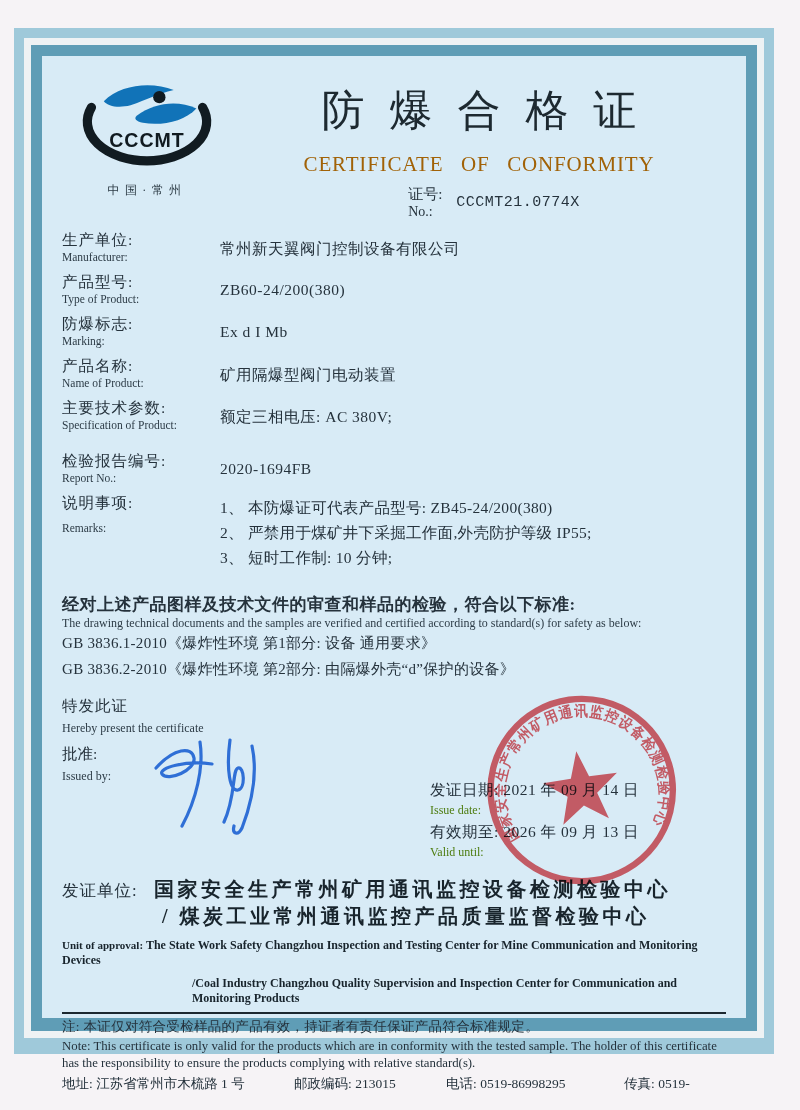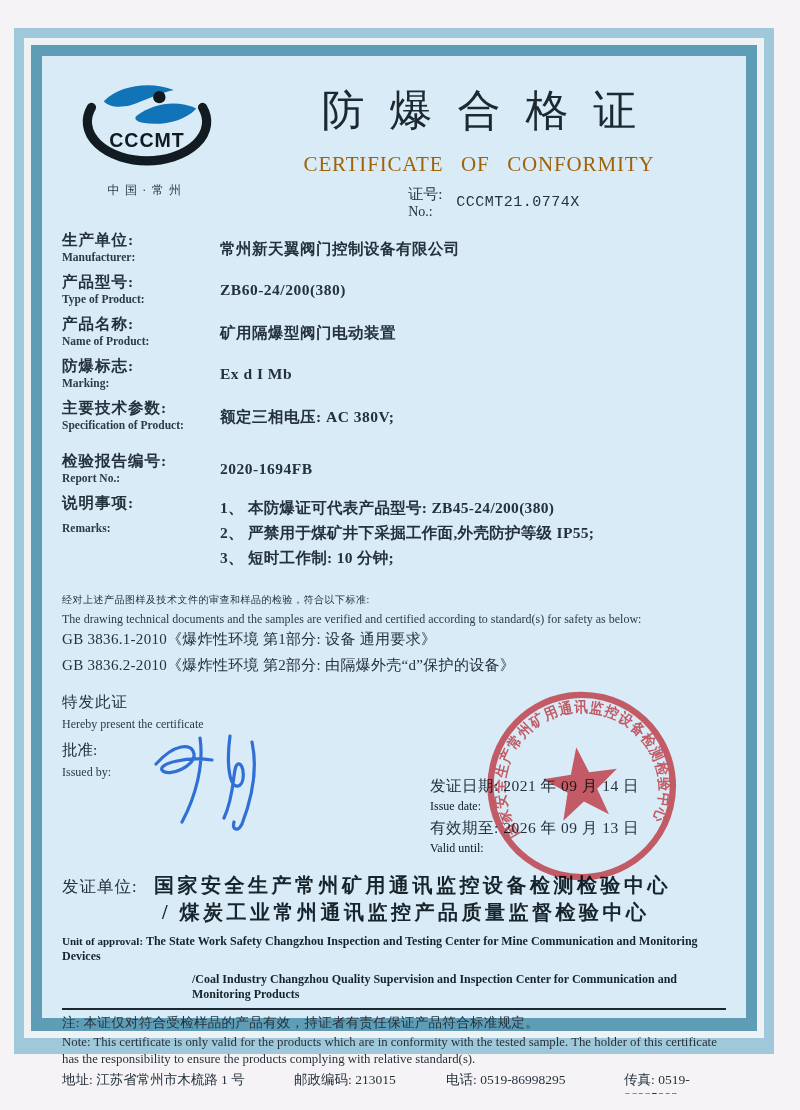--- a/index.html
+++ b/index.html
@@ -19,45 +19,45 @@
   .title-cn{font-size:43px;letter-spacing:.58em;margin-left:.58em;color:#1d2930;font-weight:400;}
   .title-en{font-size:21px;letter-spacing:.04em;word-spacing:.55em;margin-top:12px;color:#a16207;}
   .certno{display:flex;justify-content:center;gap:14px;margin-top:8px;margin-left:30px;}
   .certno-labels{text-align:left;}
   .certno-cn{font-size:15px;}
   .certno-en{font-size:14px;}
   .certno-value{font-family:"Liberation Mono","DejaVu Sans Mono",monospace;font-size:15px;
                 padding-top:9px;letter-spacing:.5px;}
 
   
-  .fields{margin-top:10px;font-weight:bold;}
+  .fields{margin-top:10px;}
   .field-row{display:flex;min-height:41px;margin-bottom:1px;}
   .field-label{width:158px;flex:0 0 158px;}
   .lab-cn{font-size:15.5px;letter-spacing:1px;}
   .lab-en{font-size:11.5px;color:#2c3b46;}
   .field-value{flex:1;font-size:15.5px;padding-top:9px;letter-spacing:.5px;}
   .remarks-items div{font-size:15.5px;line-height:1.62;letter-spacing:.3px;}
   .remarks-row{min-height:86px;}
   .remarks-row .field-value{padding-top:2px;}
 
   
   .standards{margin-top:14px;}
-  .std-cn{font-size:10px;letter-spacing:.5px;}
-  .std-en{font-size:12px;margin-top:5px;color:#2c3b46;}
+  .std-cn{font-size:17px;letter-spacing:.5px;font-weight:bold;}
+  .std-en{font-size:12px;color:#2c3b46;}
   .std-items div{font-size:15px;line-height:1.7;letter-spacing:.3px;}
 
   
   .issue{position:relative;height:178px;margin-top:14px;}
   .iss-cn{font-size:15.5px;letter-spacing:1px;}
   .iss-en{font-size:12px;margin-top:4px;color:#2c3b46;}
   .approve-cn{font-size:15.5px;margin-top:8px;}
   .signature{position:absolute;left:72px;top:34px;}
   .dates{position:absolute;left:368px;top:84px;z-index:1;}
   .date-cn{font-size:15.5px;letter-spacing:.5px;}
-  .date-en{font-size:12px;margin:2px 0 4px 0;color:#0f172a;}
+  .date-en{font-size:12px;margin:2px 0 4px 0;color:#4d7c0f;}
   .stamp{position:absolute;right:46px;top:-4px;opacity:.82;z-index:2;
          mix-blend-mode:multiply;transform:rotate(-8deg);}
 
   
   .approval{display:flex;margin-top:2px;}
   .appr-label{font-size:16.5px;flex:0 0 92px;padding-top:4px;letter-spacing:1px;}
   .appr-lines{flex:1;}
   .appr-l1,.appr-l2{font-size:20px;font-weight:bold;letter-spacing:3.5px;color:#18242c;line-height:1.35;}
   .appr-l2{margin-left:8px;}
   .appr-en1{font-size:12px;font-weight:bold;margin-top:8px;color:#18242c;}
@@ -118,31 +118,31 @@
       </div>
       <div class="field-row">
         <div class="field-label">
           <div class="lab-cn">产品型号:</div>
           <div class="lab-en">Type of Product:</div>
         </div>
         <div class="field-value">ZB60-24/200(380)</div>
       </div>
       <div class="field-row">
         <div class="field-label">
+          <div class="lab-cn">防爆标志:</div>
+          <div class="lab-en">Marking:</div>
+        </div>
+        <div class="field-value">Ex d I Mb</div>
+      </div>
+      <div class="field-row">
+        <div class="field-label">
           <div class="lab-cn">产品名称:</div>
           <div class="lab-en">Name of Product:</div>
         </div>
         <div class="field-value">矿用隔爆型阀门电动装置</div>
-      </div>
-      <div class="field-row">
-        <div class="field-label">
-          <div class="lab-cn">防爆标志:</div>
-          <div class="lab-en">Marking:</div>
-        </div>
-        <div class="field-value">Ex d I Mb</div>
       </div>
       <div class="field-row">
         <div class="field-label">
           <div class="lab-cn">主要技术参数:</div>
           <div class="lab-en">Specification of Product:</div>
         </div>
         <div class="field-value">额定三相电压: AC 380V;</div>
       </div>
       <div class="field-row" style="margin-top:12px;">
         <div class="field-label">

